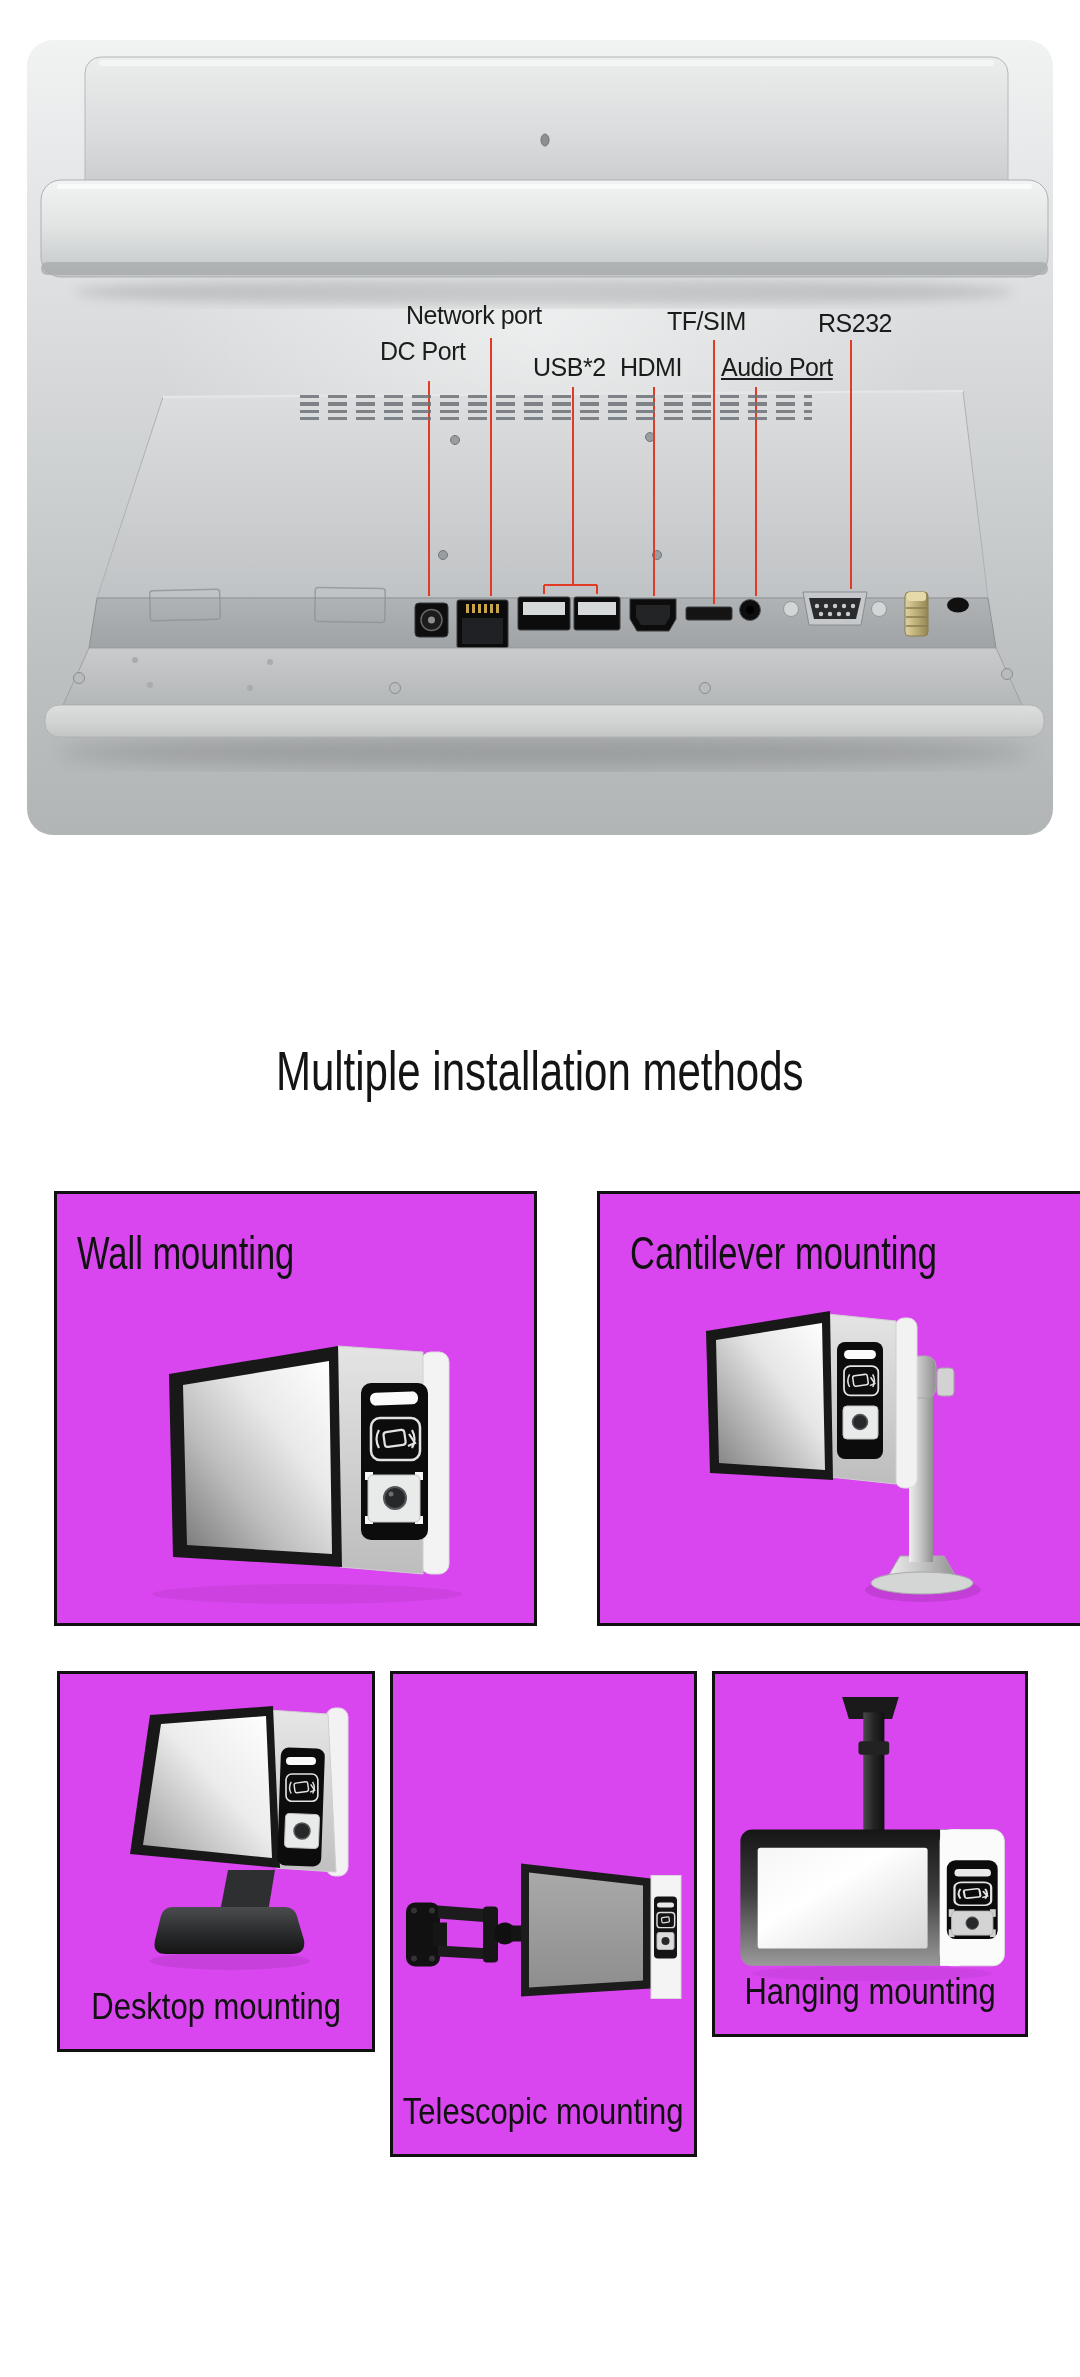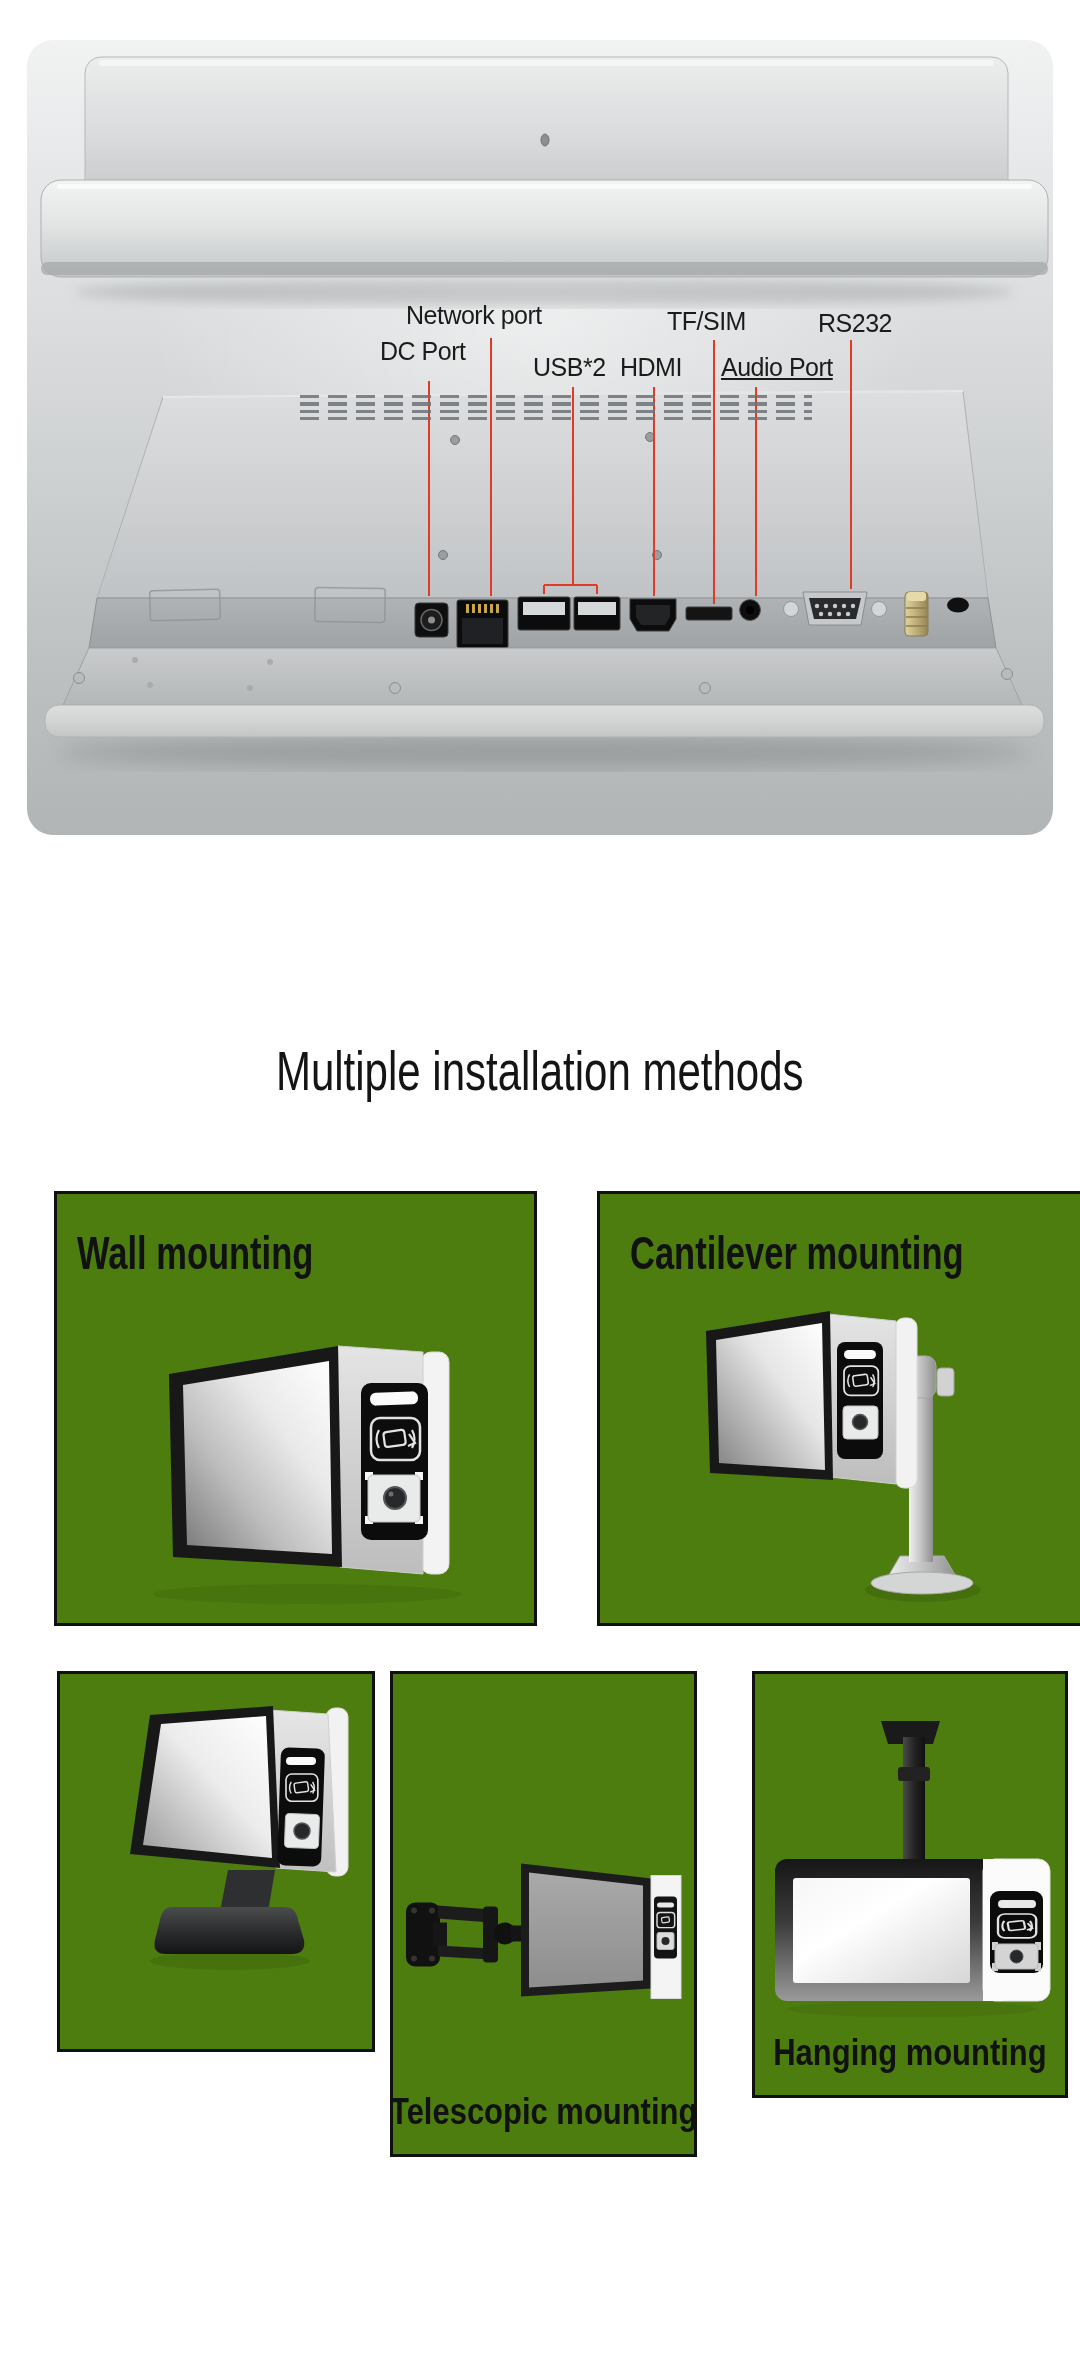--- a/index.html
+++ b/index.html
@@ -34,26 +34,26 @@
   .lbl-tf{left:640px;top:269px;}
   .lbl-audio{left:694px;top:315px;text-decoration:underline;}
   .lbl-rs232{left:791px;top:271px;}
   
   .heading-row{position:absolute;left:0;top:1040px;width:1080px;display:flex;justify-content:center;}
   .heading{
     font-size:56px;line-height:1.1;color:#141414;white-space:nowrap;
     transform:scaleX(.75);transform-origin:center;
   }
   
-  .card{position:absolute;background:#4d7c0f;border:3px solid #101010;box-sizing:border-box;font-weight:bold;}
+  .card{position:absolute;background:#d946ef;border:3px solid #101010;box-sizing:border-box;}
   .card-b1{left:54px;top:1191px;width:483px;height:435px;}
   .card-b2{left:597px;top:1191px;width:512px;height:435px;}
   .card-b3{left:57px;top:1671px;width:318px;height:381px;}
   .card-b4{left:390px;top:1671px;width:307px;height:486px;}
-  .card-b5{left:712px;top:1671px;width:316px;height:427px;margin-left:40px;}
+  .card-b5{left:712px;top:1671px;width:316px;height:366px;}
   .card svg{position:absolute;left:0;top:0;width:100%;height:100%;}
   .card-title-top{
     position:absolute;top:36px;font-size:46px;line-height:1;color:#111;white-space:nowrap;
     transform:scaleX(.75);transform-origin:left center;
   }
   .card-b1 .card-title-top{left:20px;}
   .card-b2 .card-title-top{left:30px;}
   .card-title-bottom{
     position:absolute;bottom:24px;left:0;width:100%;display:flex;justify-content:center;
   }
@@ -375,20 +375,23 @@
         <path d="M38 16 l6 9 l-7 3" stroke-width="2.2"></path>
         <path d="M8 12 q-5 9 0 18" stroke-width="2.2"></path>
         <path d="M41 12 q5 9 0 18" stroke-width="2.2"></path>
       </g>
       <g>
         <rect x="225" y="140" width="34" height="34" rx="4" fill="#e9eaea" stroke="#bfc1c2" transform="rotate(2 242 157)"></rect>
         <circle cx="242" cy="157" r="8" fill="#26282a" stroke="#54585a" stroke-width="1.5"></circle>
       </g>
     </g>
   </svg>
+  <div class="card-title-bottom">
+      <span>Desktop mounting</span>
+    </div>
 </div>
 
 <div class="card card-b4">
   <svg viewBox="0 0 301 375">
     <defs>
       <linearGradient id="m4" x1="0" y1="0" x2="0" y2="1">
         <stop offset="0" stop-color="#a9a9a9"></stop>
           <stop offset="1" stop-color="#8e8e8e"></stop>
       </linearGradient>
     </defs>

